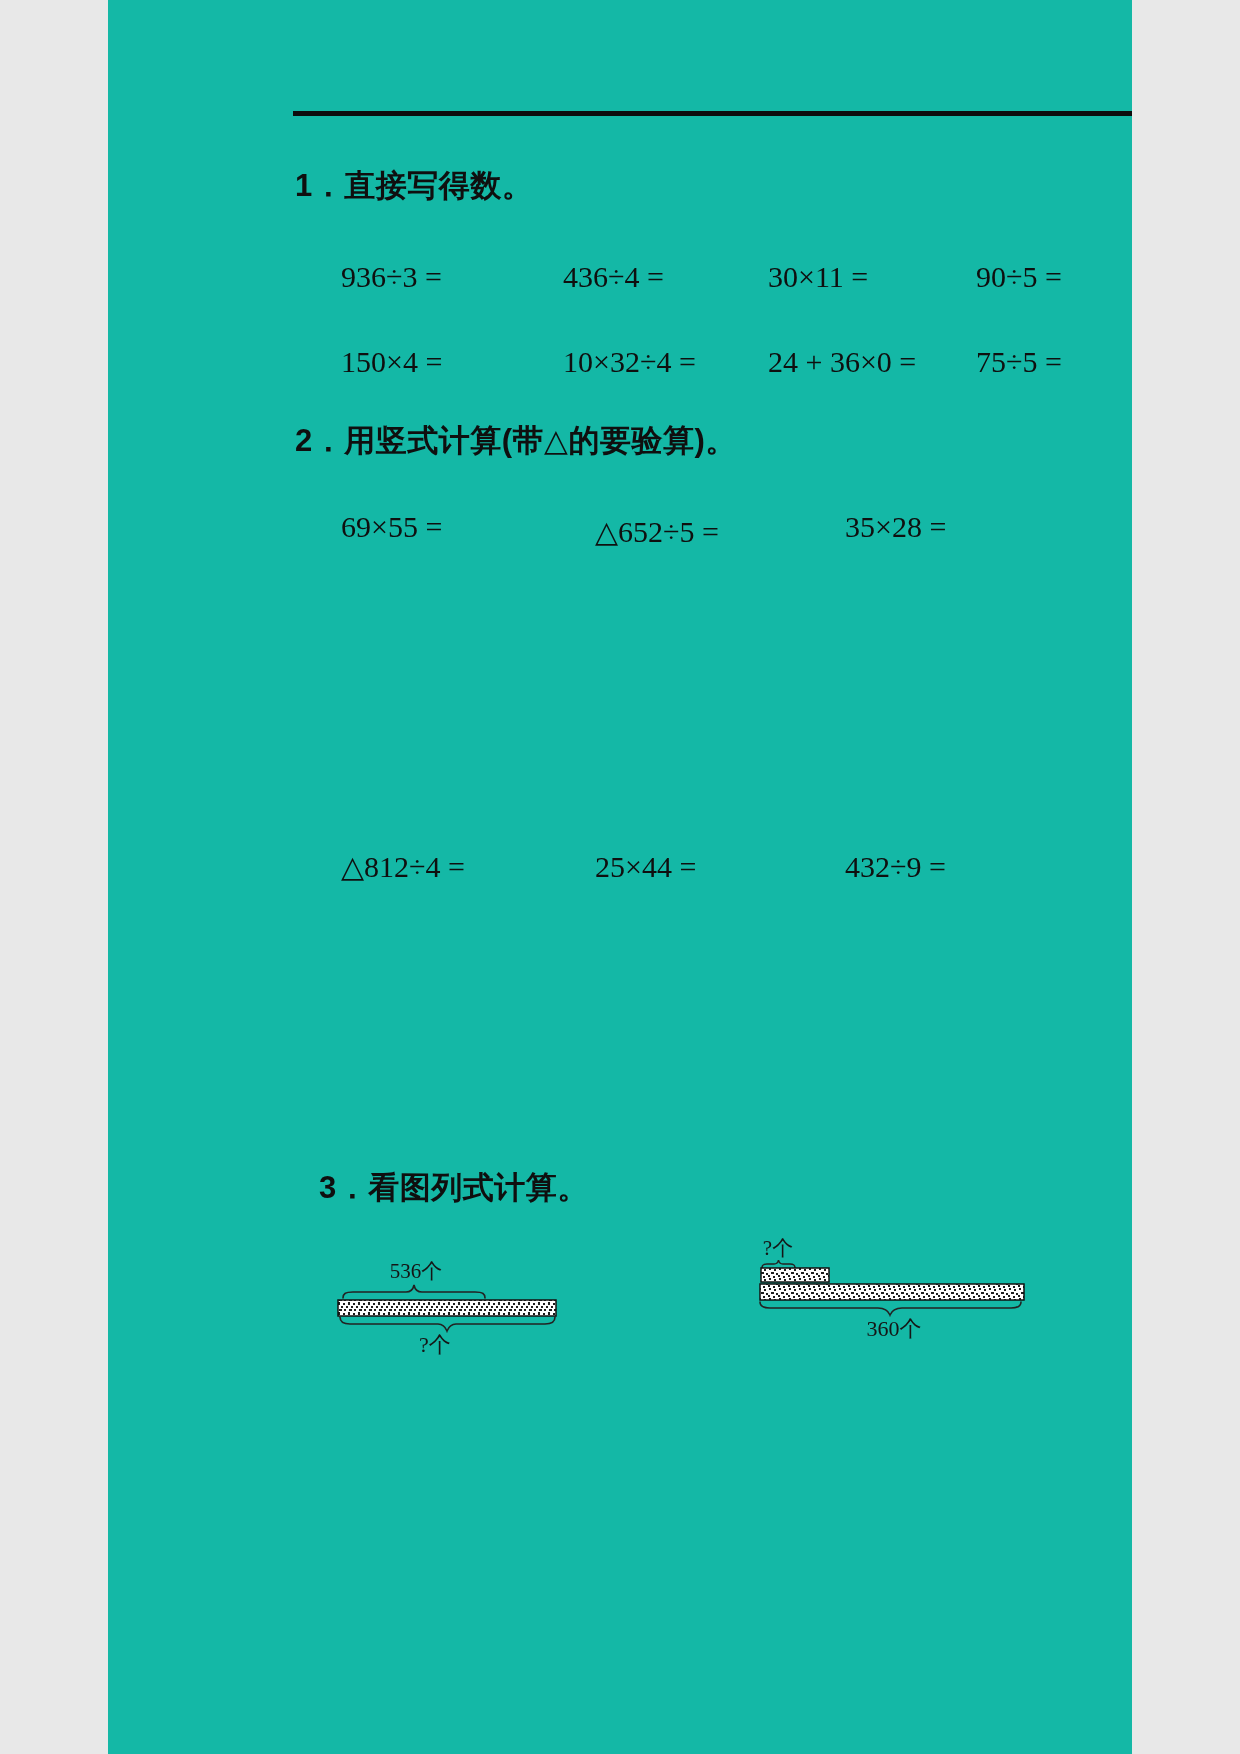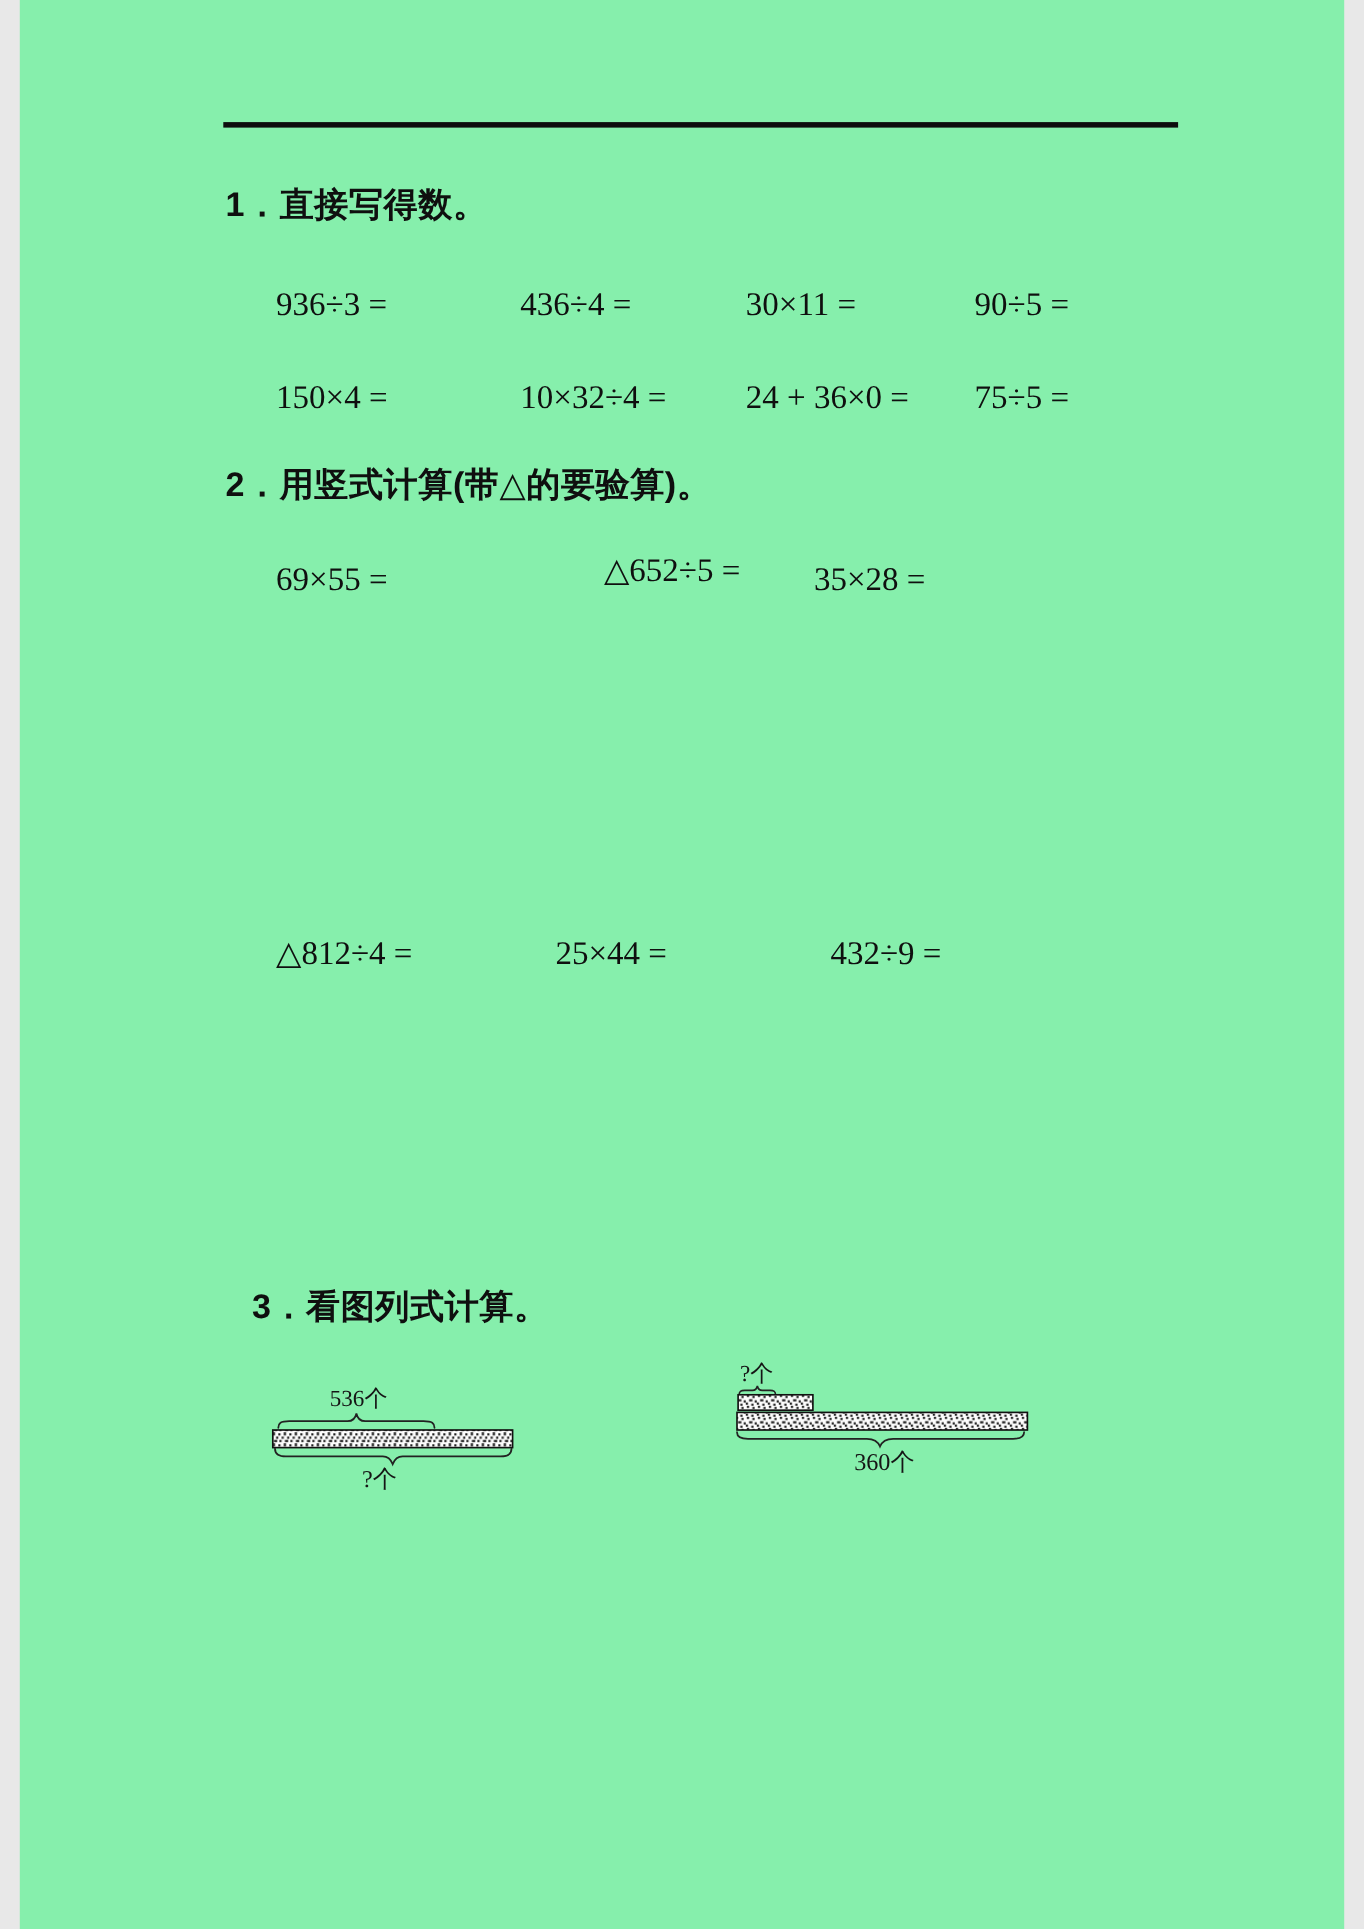--- a/index.html
+++ b/index.html
@@ -1,22 +1,22 @@
 <!DOCTYPE html>
 <html><head>
 <meta charset="utf-8">
 <style>
   * { margin: 0; padding: 0; box-sizing: border-box; }
   html, body { background: #e8e8e8; }
   .page {
     position: relative;
-    width: 1204px;
+    width: 1024px;
     height: 1754px;
     margin: 0 auto;
-    background: #86efac;
+    background: #14b8a6;
     color: #111;
     overflow: hidden;
   }
   .rule {
     position: absolute;
     background: #0d0d0d;
   }
   .heading {
     position: absolute;
     font-family: "Liberation Sans", "DejaVu Sans", sans-serif;
@@ -68,22 +68,22 @@
   <span class="expr" style="left:868px; top:262px;">90÷5 =</span>
 
   <span class="expr" style="left:233px; top:347px;">150×4 =</span>
   <span class="expr" style="left:455px; top:347px;">10×32÷4 =</span>
   <span class="expr" style="left:660px; top:347px;">24 + 36×0 =</span>
   <span class="expr" style="left:868px; top:347px;">75÷5 =</span>
 
   <div class="heading" style="left:187px; top:423px;">2．用竖式计算(带△的要验算)。</div>
 
   <span class="expr" style="left:233px; top:512px;">69×55 =</span>
-  <span class="expr" style="left:487px; top:504px;margin-left:44px;">△652÷5 =</span>
-  <span class="expr" style="left:722px; top:512px;font-family:Liberation Serif, serif;">35×28 =</span>
+  <span class="expr" style="left:487px; top:517px;">△652÷5 =</span>
+  <span class="expr" style="left:737px; top:512px;font-family:Liberation Serif, serif;">35×28 =</span>
 
   <span class="expr" style="left:233px; top:852px;">△812÷4 =</span>
   <span class="expr" style="left:487px; top:852px;">25×44 =</span>
   <span class="expr" style="left:737px; top:852px;">432÷9 =</span>
 
   <div class="heading" style="left:187px; top:1170px;margin-left:24px;">3．看图列式计算。</div>
 
   <svg class="diagram" style="left:205px; top:1252px;" width="290" height="110" viewBox="0 0 290 110">
     <defs>
       <pattern id="stipL" patternUnits="userSpaceOnUse" width="10" height="10">

